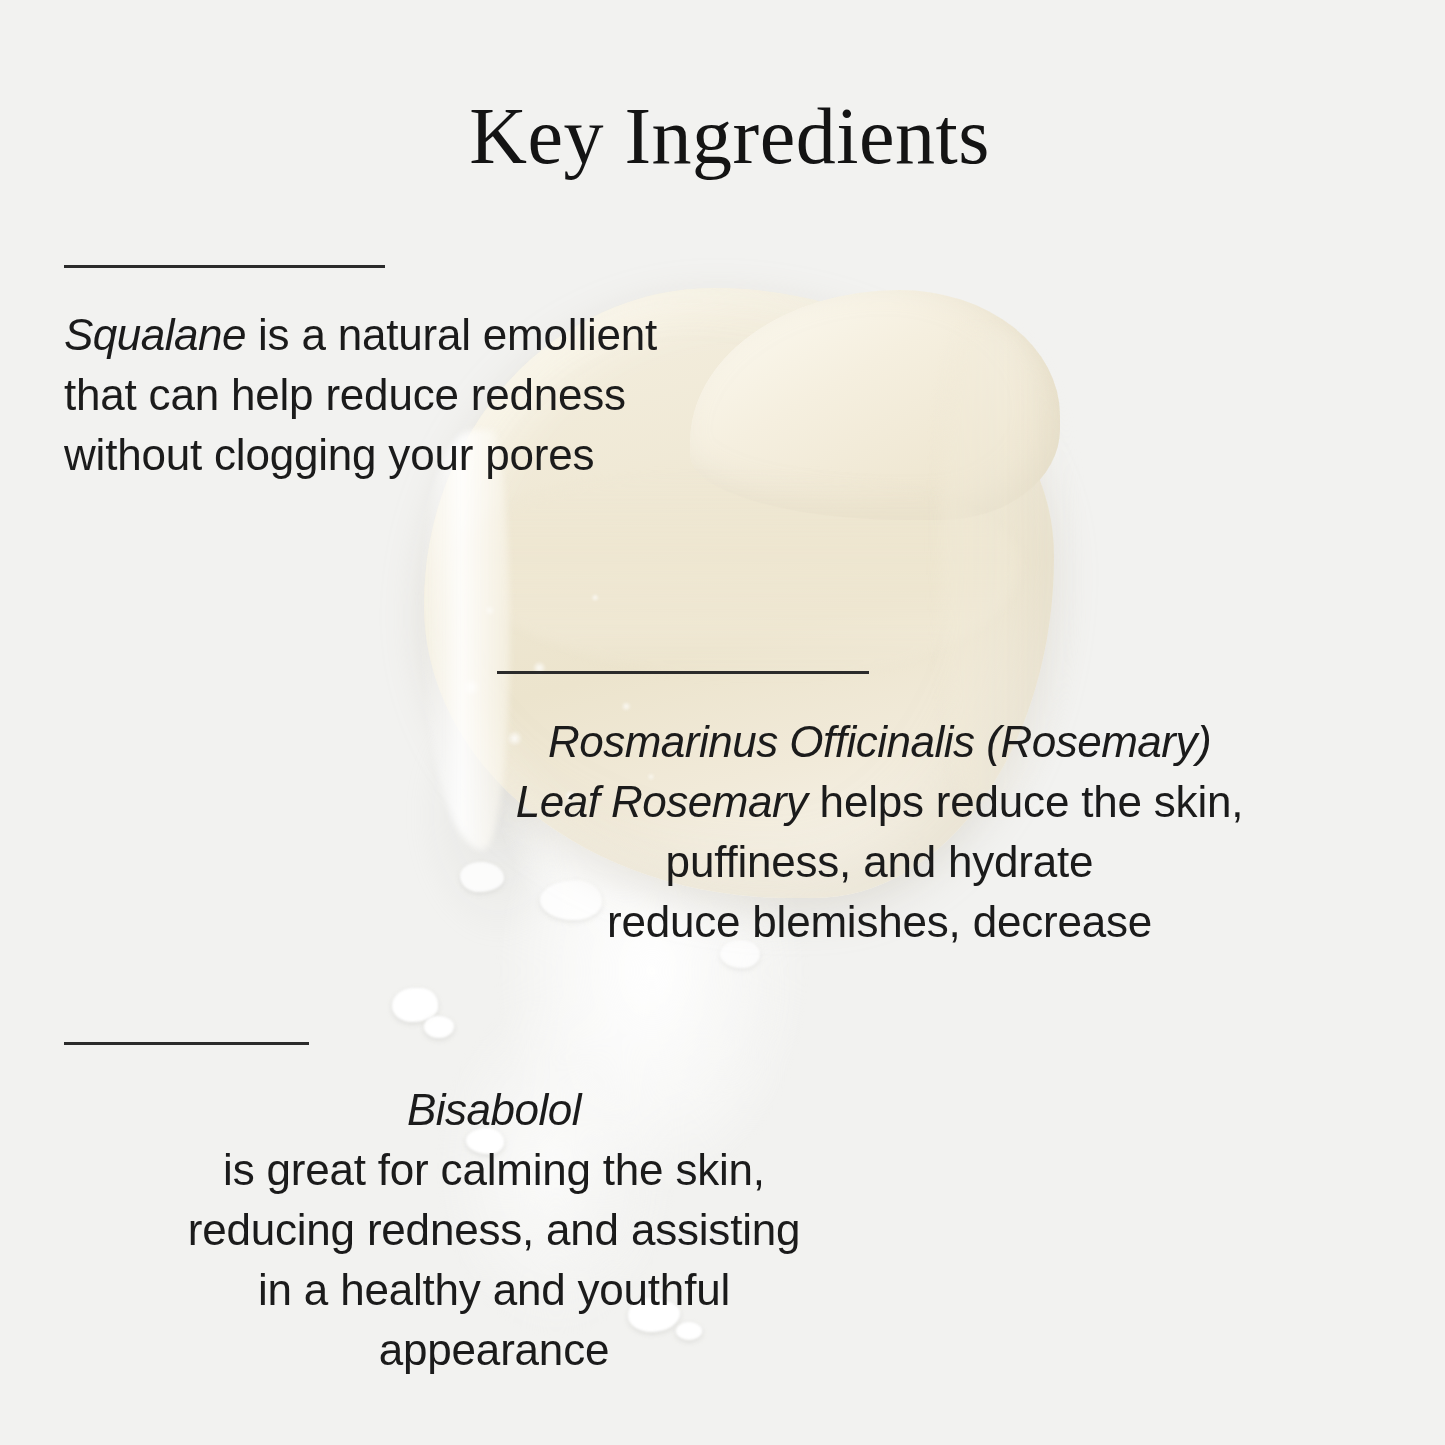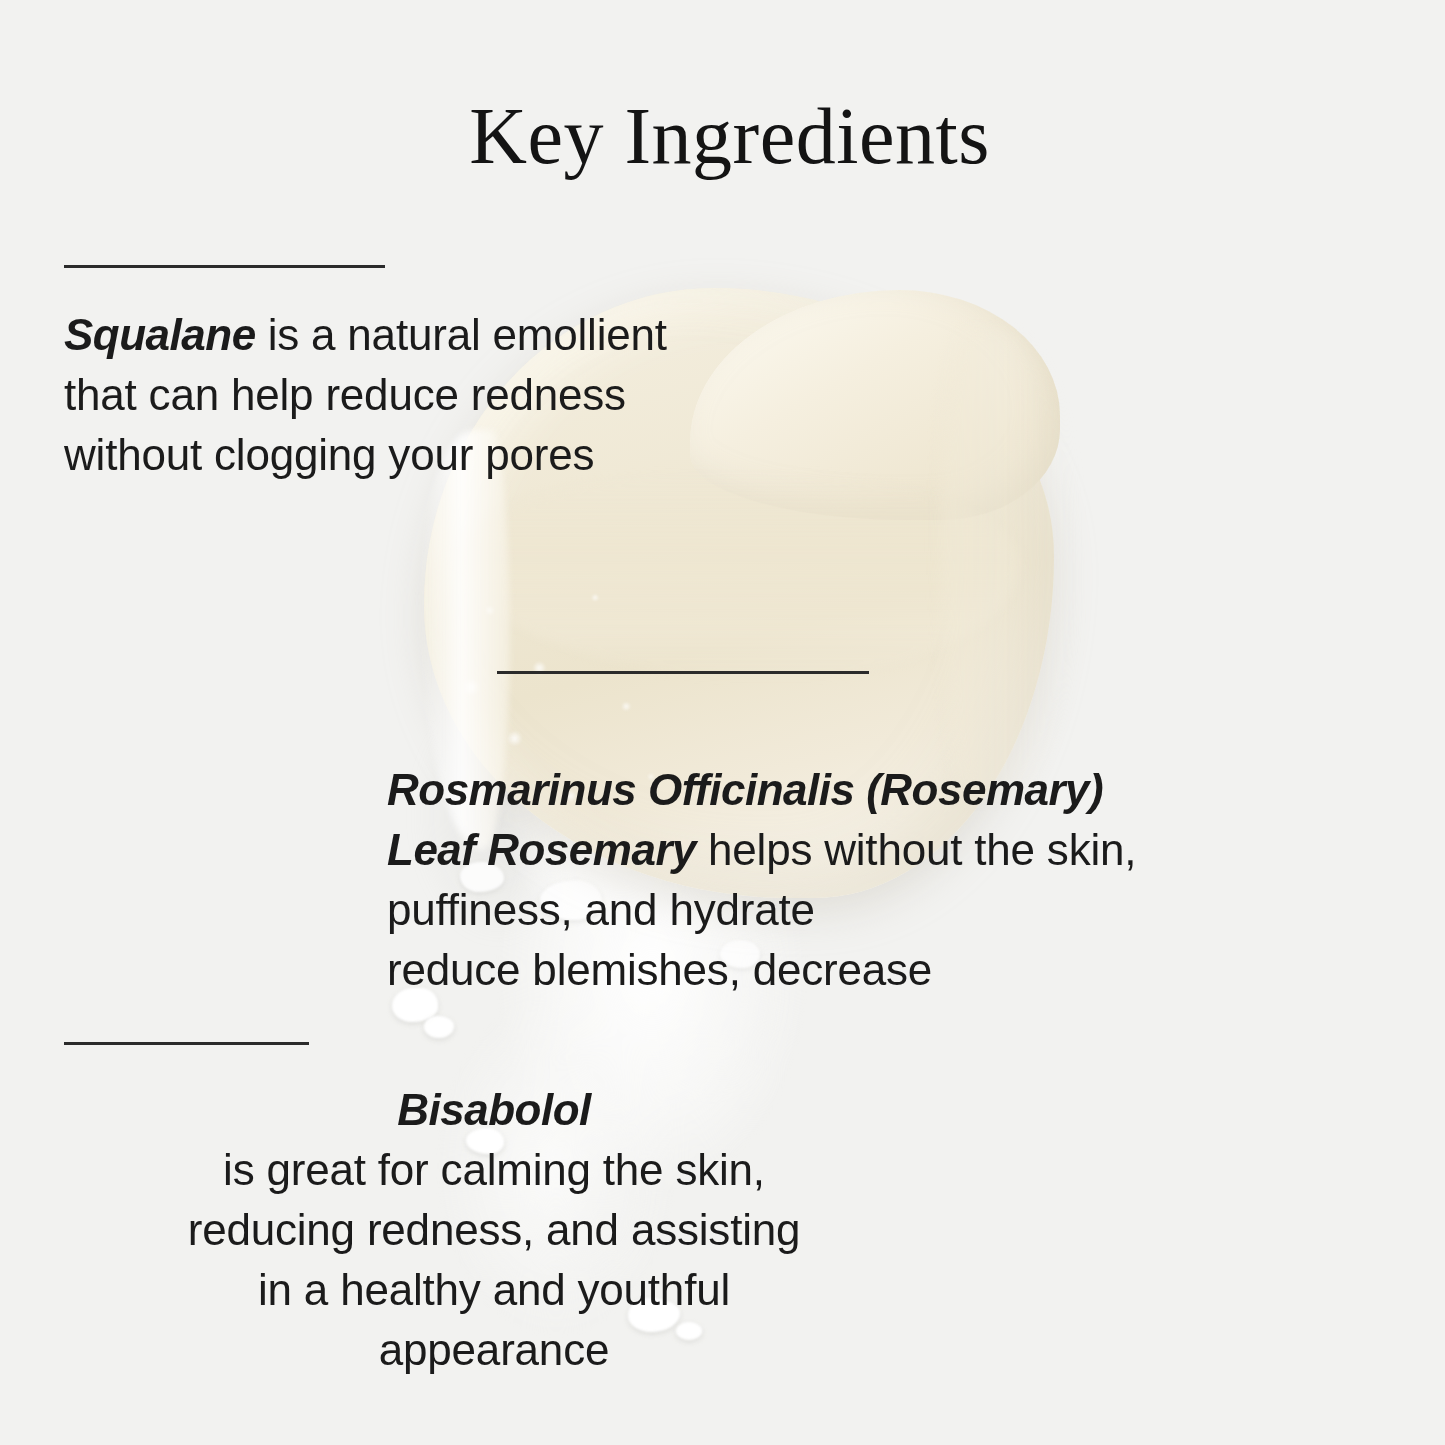--- a/index.html
+++ b/index.html
@@ -195,31 +195,31 @@
     position: absolute;
     font-size: 44px;
     line-height: 60px;
     color: #1b1b1b;
     letter-spacing: -0.2px;
     font-weight: 400;
   }
 
   .block .emph {
     font-style: italic;
-    font-weight: 700;
+    font-weight: 400;
     letter-spacing: -0.5px;
   }
 
   
   #divider-squalane { left: 57px; top: 265px; width: 321px; }
   #block-squalane   { left: 57px; top: 305px; width: 800px; text-align: left; }
 
   
   #divider-rosemary { left: 490px; top: 671px; width: 372px; }
-  #block-rosemary   { left: 380px; top: 712px; width: 985px; text-align: left; margin-top: 48px; }
+  #block-rosemary   { left: 380px; top: 712px; width: 985px; text-align: center; }
 
   
   #divider-bisabolol { left: 57px; top: 1042px; width: 245px; }
   #block-bisabolol   { left: 57px; top: 1080px; width: 860px; text-align: center; }
 
   .block .line { display: block; white-space: pre; }
   .block.right .line { white-space: pre; }
 </style>
 </head>
 <body>
@@ -256,21 +256,21 @@
     <div class="block" id="block-squalane">
       <span class="line"><span class="emph">Squalane</span><span> is a natural emollient</span></span>
       <span class="line">that can help reduce redness</span>
       <span class="line">without clogging your pores</span>
     </div>
 
     <div class="divider" id="divider-rosemary"></div>
 
     <div class="block right" id="block-rosemary">
       <span class="line emph">Rosmarinus Officinalis (Rosemary)</span>
-      <span class="line"><span class="emph">Leaf Rosemary</span><span> helps without the skin,</span></span>
+      <span class="line"><span class="emph">Leaf Rosemary</span><span> helps reduce the skin,</span></span>
       <span class="line">puffiness, and hydrate</span>
       <span class="line">reduce blemishes, decrease</span>
     </div>
 
     <div class="divider" id="divider-bisabolol"></div>
 
     <div class="block" id="block-bisabolol">
       <span class="line emph">Bisabolol</span>
       <span class="line">is great for calming the skin,</span>
       <span class="line">reducing redness, and assisting</span>

